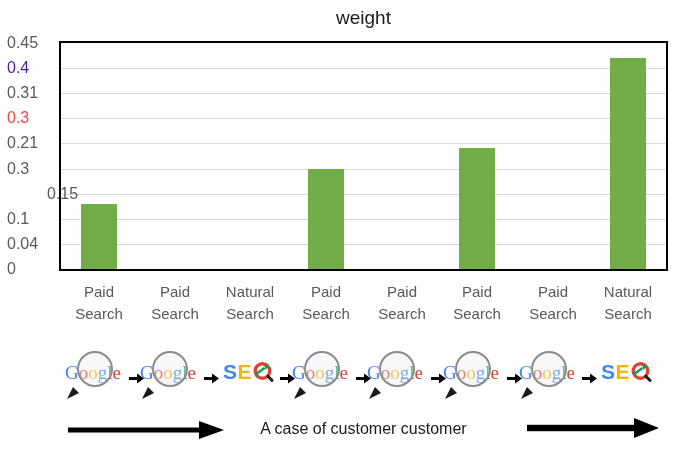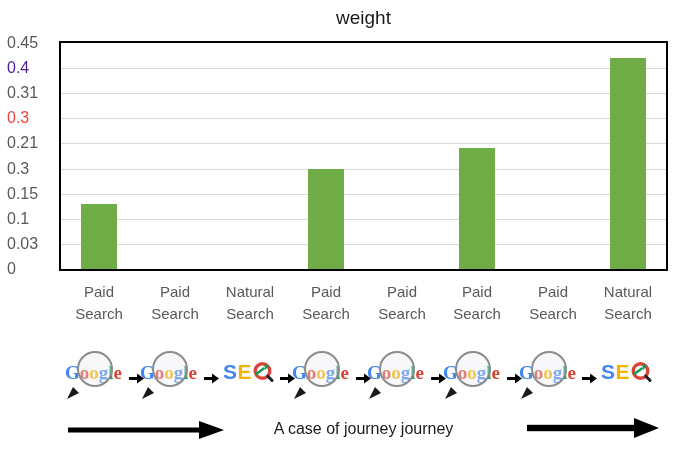--- a/index.html
+++ b/index.html
@@ -9,21 +9,21 @@
                font-size:19px;color:#1a1a1a;}
   #plot{position:absolute;left:59px;top:41px;width:609px;height:230px;
         border:2px solid #000;box-sizing:border-box;background:#fff;}
   .gridline{position:absolute;left:0;right:0;height:1px;}
   .bar{position:absolute;bottom:0;width:36px;}
   .ylab{position:absolute;left:7px;width:48px;text-align:left;font-size:16px;line-height:18px;}
   #xlabels{position:absolute;left:61px;top:281px;width:605px;height:48px;}
   .xlab{position:absolute;top:0;text-align:center;font-size:15px;line-height:22px;}
   #journey{position:absolute;left:0;top:350px;width:683px;height:60px;}
   .gicon{position:absolute;width:68px;top:12px;white-space:nowrap;
-         font-family:"Liberation Serif", serif;font-size:19px;font-weight:700;letter-spacing:0px;}
+         font-family:"Liberation Serif", serif;font-size:19px;font-weight:400;letter-spacing:0px;}
   .glass{position:absolute;left:12px;top:-11px;width:32px;height:32px;border-radius:50%;
          background:rgba(236,236,242,0.35);}
   .ghandle{position:absolute;left:0px;top:21px;}
   .seoicon{position:absolute;top:10px;display:flex;align-items:center;
            font-size:21px;font-weight:700;letter-spacing:0.5px;}
   .carrow{position:absolute;top:23px;}
   .bigarrow{position:absolute;}
   .caption{position:absolute;left:59px;top:420px;width:609px;text-align:center;
            font-size:16px;color:#1a1a1a;}
 </style>
@@ -41,23 +41,23 @@
       <div class="gridline" style="top: 75px; background: rgb(217, 217, 217);"></div>
       <div class="gridline" style="top: 50px; background: rgb(217, 217, 217);"></div>
       <div class="gridline" style="top: 25px; background: rgb(217, 217, 217);"></div>
       <div class="bar" title="Paid Search: 0.13" style="left: 20px; height: 65px; background: rgb(112, 173, 71);"></div>
       <div class="bar" title="Paid Search: 0.2" style="left: 247px; height: 100px; background: rgb(112, 173, 71);"></div>
       <div class="bar" title="Paid Search: 0.24" style="left: 398px; height: 121px; background: rgb(112, 173, 71);"></div>
       <div class="bar" title="Natural Search: 0.42" style="left: 549px; height: 211px; background: rgb(112, 173, 71);"></div>
     </div>
   <div id="ylabels">
       <div class="ylab" style="top: 260px; color: rgb(89, 89, 89);">0</div>
-      <div class="ylab" style="top: 235px; color: rgb(89, 89, 89);">0.03</div>
+      <div class="ylab" style="top: 235px; color: rgb(89, 89, 89);">0.04</div>
       <div class="ylab" style="top: 210px; color: rgb(89, 89, 89);">0.1</div>
-      <div class="ylab" style="top: 185px; color: rgb(89, 89, 89);">0.15</div>
+      <div class="ylab" style="top: 185px; color: rgb(89, 89, 89); margin-left: 40px;">0.15</div>
       <div class="ylab" style="top: 160px; color: rgb(89, 89, 89);">0.3</div>
       <div class="ylab" style="top: 134px; color: rgb(89, 89, 89);">0.21</div>
       <div class="ylab" style="top: 109px; color: #ef4444;">0.3</div>
       <div class="ylab" style="top: 84px; color: rgb(89, 89, 89);">0.31</div>
       <div class="ylab" style="top: 59px; color: #4c1d95;">0.4</div>
       <div class="ylab" style="top: 34px; color: rgb(89, 89, 89);">0.45</div>
     </div>
   <div id="xlabels">
       <div class="xlab" style="left: 0px; width: 76px; color: rgb(89, 89, 89);">Paid Search</div>
       <div class="xlab" style="left: 76px; width: 76px; color: rgb(89, 89, 89);">Paid Search</div>
@@ -147,21 +147,21 @@
           <polygon points="8,0.5 15,5.5 8,10.5" fill="#000000"></polygon>
         </svg>
       </span>
       <span class="carrow" style="left: 582px;">
         <svg width="15" height="11" viewBox="0 0 15 11" style="display:block">
           <rect x="0" y="4" width="8" height="3" fill="#000000"></rect>
           <polygon points="8,0.5 15,5.5 8,10.5" fill="#000000"></polygon>
         </svg>
       </span>
     </div>
-  <div class="caption">A case of journey journey</div>
+  <div class="caption">A case of customer customer</div>
   <svg class="bigarrow" style="left:68px;top:421px;" width="156" height="18" viewBox="0 0 156 18">
     <rect x="0" y="6.5" width="131" height="5" fill="#000000"></rect>
     <polygon points="131,0 156,9 131,18" fill="#000000"></polygon>
   </svg>
   <svg class="bigarrow" style="left:527px;top:418px;" width="132" height="20" viewBox="0 0 132 20">
     <rect x="0" y="6.8" width="107" height="6.4" fill="#000000"></rect>
     <polygon points="107,0 132,10 107,20" fill="#000000"></polygon>
   </svg>
 </div>
 

